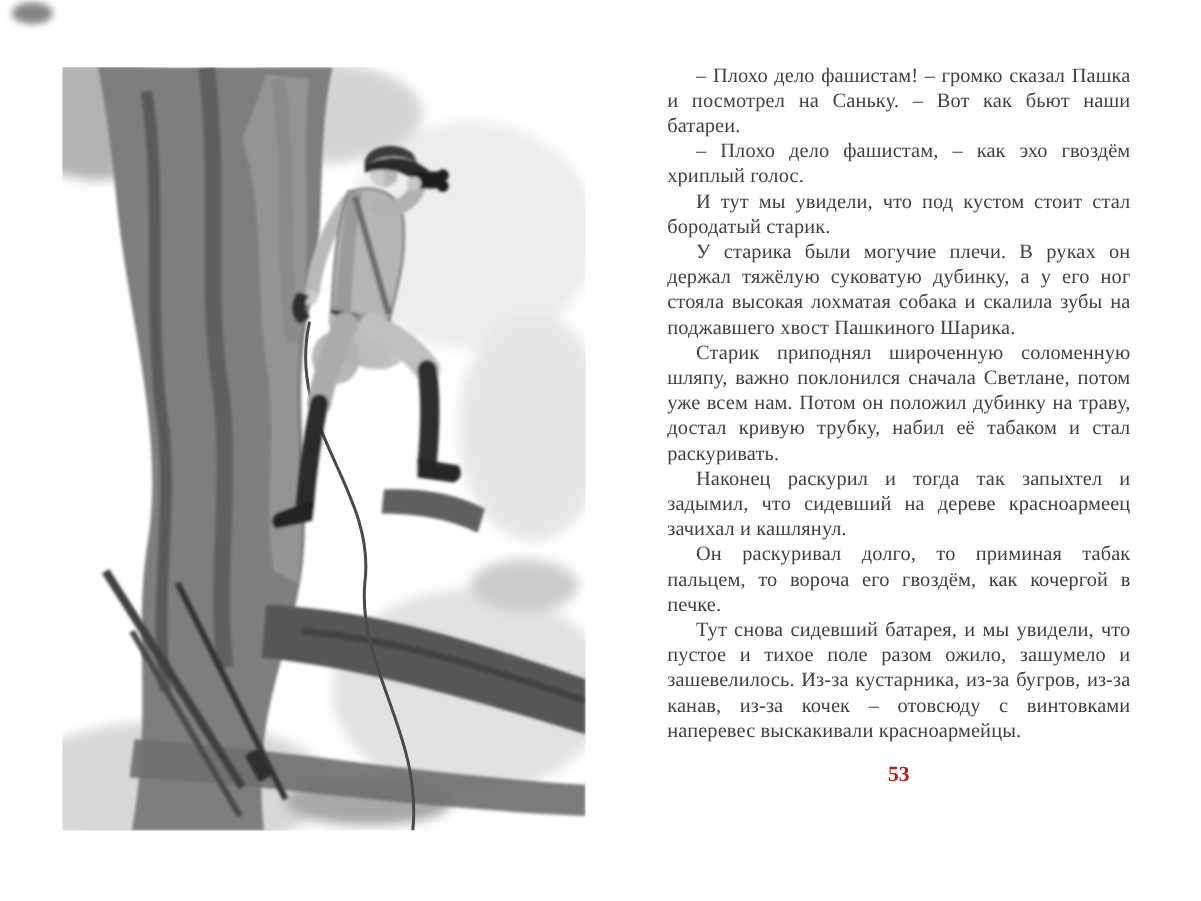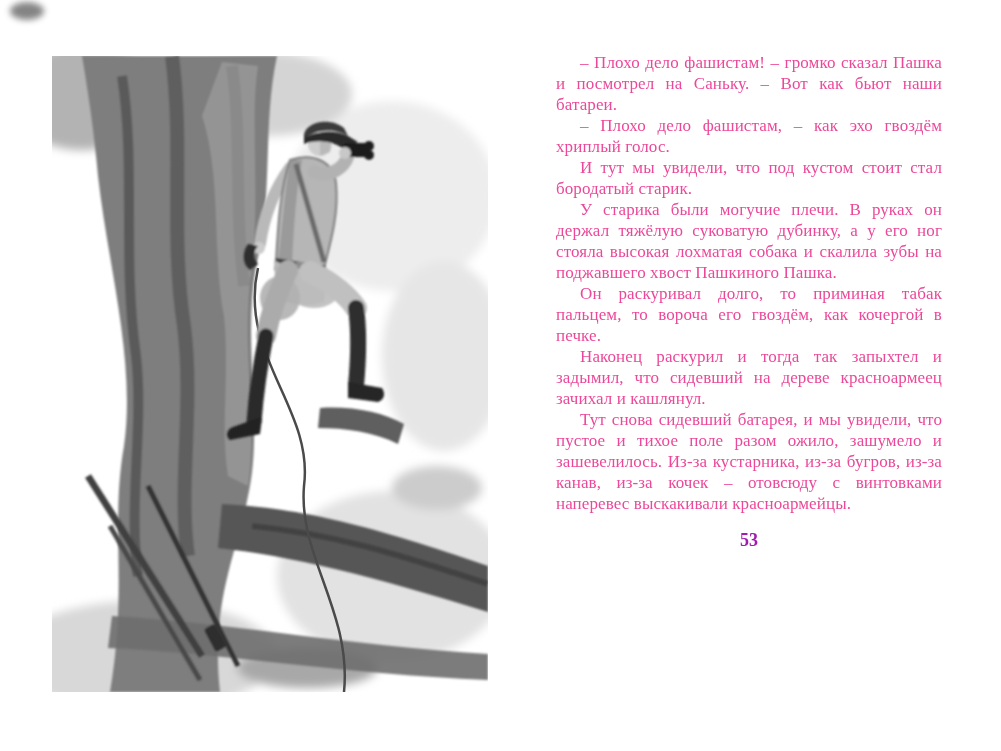--- a/index.html
+++ b/index.html
@@ -45,28 +45,28 @@
     left: 556px;
     top: 52px;
     width: 386px;
   }
   .text-block p {
     margin: 0;
     text-indent: 24px;
     text-align: justify;
     font-size: 17px;
     line-height: 21px;
-    color: #ec4899;
+    color: #404040;
     letter-spacing: 0.1px;
   }
   .page-number {
     text-align: center;
     font-weight: bold;
     font-size: 18px;
-    color: #a21caf;
+    color: #b91c1c;
     margin-top: 16px;
   }
 </style>
 </head>
 <body>
 
 <div class="spread">
 
   <div class="corner-mark"></div>
 
@@ -155,21 +155,22 @@
         </g>
       </svg>
     </div>
   </div>
 
   <div class="page-right">
     <div class="text-block">
       <p>– Плохо дело фашистам! – громко сказал Пашка и посмотрел на Саньку. – Вот как бьют наши батареи.</p>
       <p>– Плохо дело фашистам, – как эхо гвоздём хриплый голос.</p>
       <p>И тут мы увидели, что под кустом стоит стал бородатый старик.</p>
-      <p>У старика были могучие плечи. В руках он держал тяжёлую суковатую дубинку, а у его ног стояла высокая лохматая собака и скалила зубы на поджавшего хвост Пашкиного Пашка.</p>
+      <p>У старика были могучие плечи. В руках он держал тяжёлую суковатую дубинку, а у его ног стояла высокая лохматая собака и скалила зубы на поджавшего хвост Пашкиного Шарика.</p>
+      <p>Старик приподнял широченную соломенную шляпу, важно поклонился сначала Светлане, потом уже всем нам. Потом он положил дубинку на траву, достал кривую трубку, набил её табаком и стал раскуривать.</p>
+      <p>Наконец раскурил и тогда так запыхтел и задымил, что сидевший на дереве красноармеец зачихал и кашлянул.</p>
       <p>Он раскуривал долго, то приминая табак пальцем, то вороча его гвоздём, как кочергой в печке.</p>
-      <p>Наконец раскурил и тогда так запыхтел и задымил, что сидевший на дереве красноармеец зачихал и кашлянул.</p>
       <p>Тут снова сидевший батарея, и мы увидели, что пустое и тихое поле разом ожило, зашумело и зашевелилось. Из-за кустарника, из-за бугров, из-за канав, из-за кочек – отовсюду с винтовками наперевес выскакивали красноармейцы.</p>
     </div>
     <div class="page-number">53</div>
   </div>
 
 </div>
 
 </body></html>

